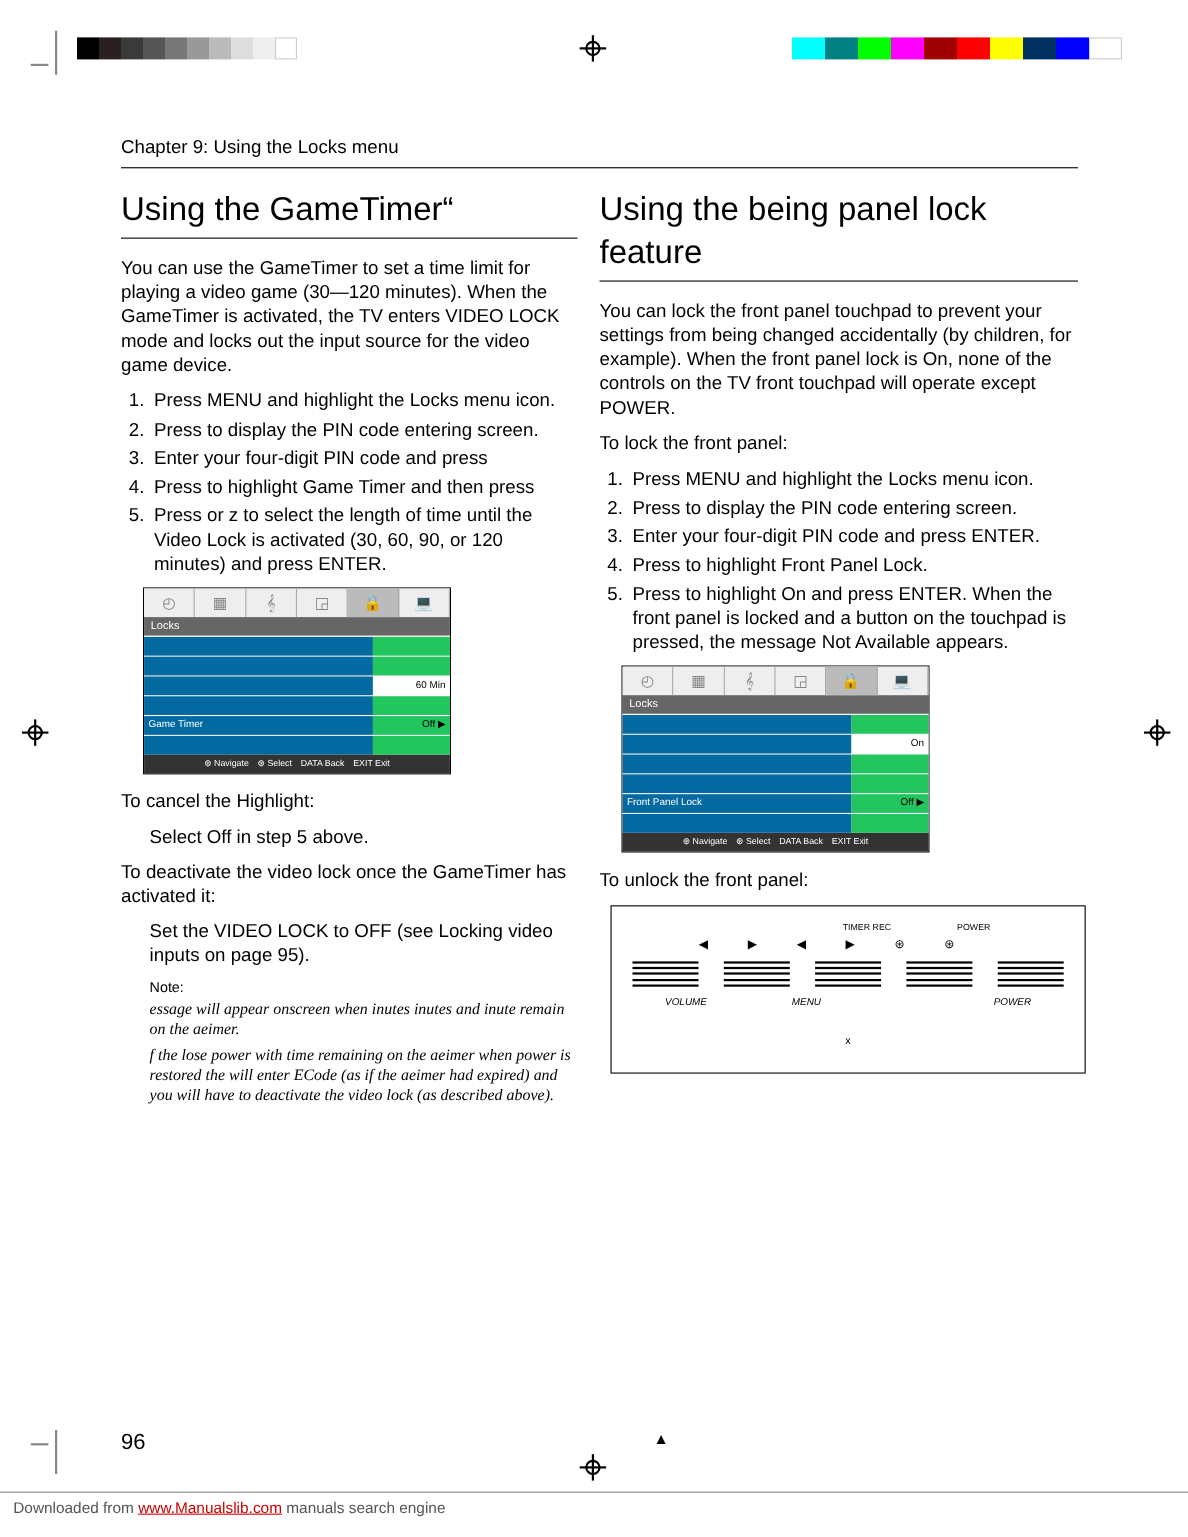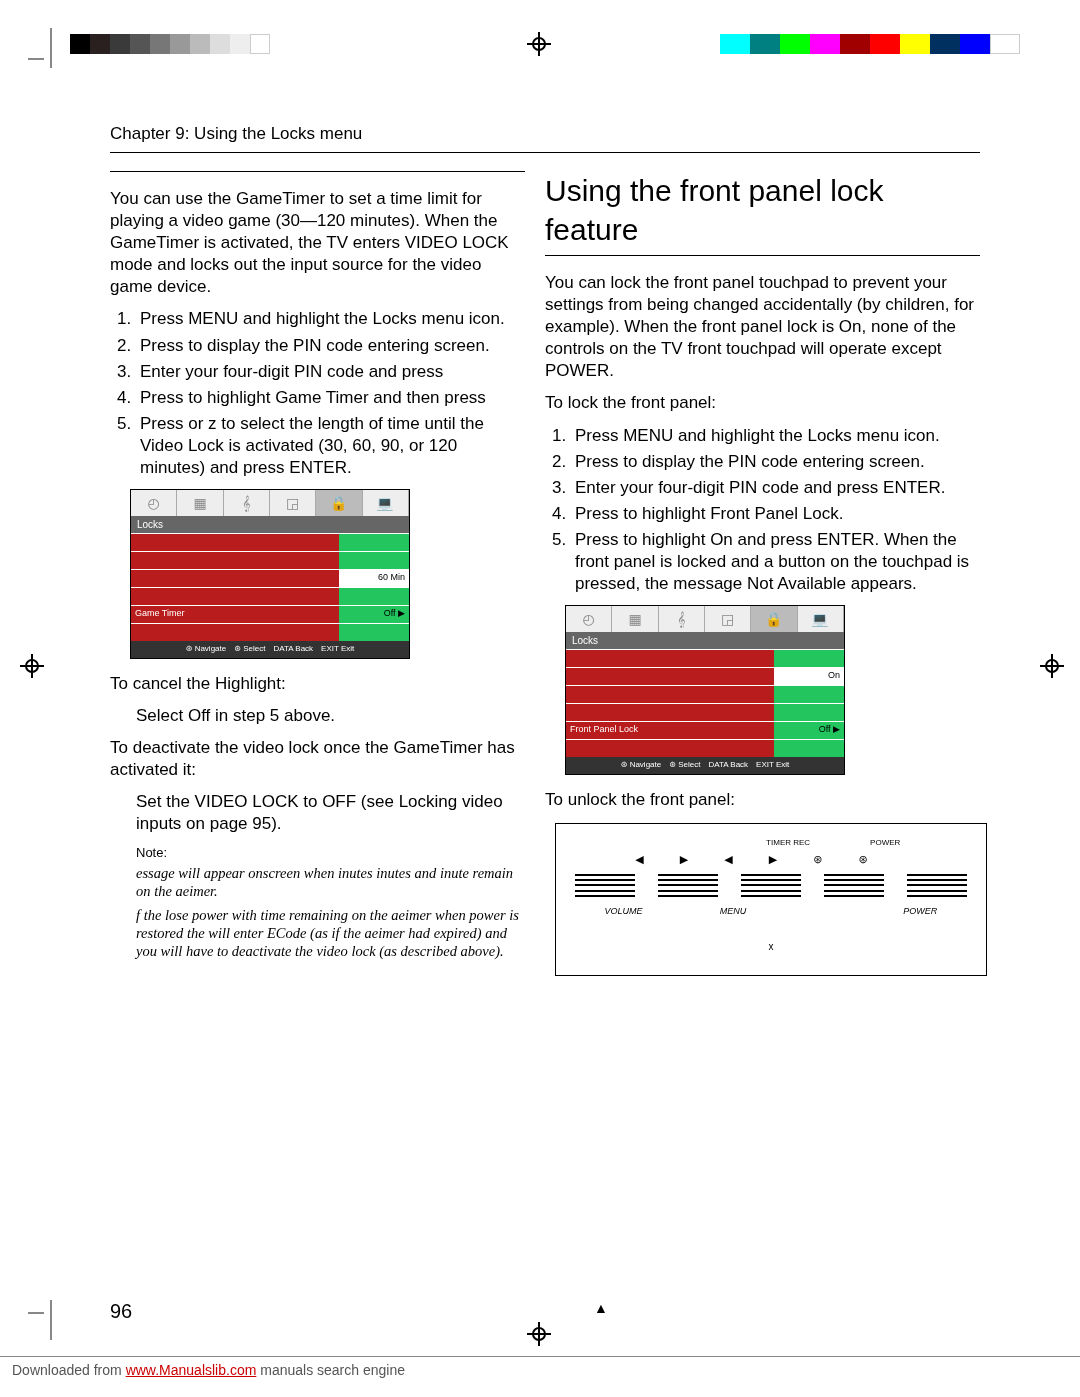--- a/index.html
+++ b/index.html
@@ -31,21 +31,21 @@
   .col ol { list-style: decimal; padding-left: 26px; margin-bottom: 10px; }
   .col ol li { margin-bottom: 4px; padding-left: 4px; }
 
   
   .osd { width: 280px; margin: 10px 0 14px 20px; border: 1.5px solid #000; background: #fff; }
   .osd-tabs { display: flex; background: #eee; }
   .osd-tabs div { flex: 1; height: 26px; border-right: 1px solid #aaa; display: flex; align-items: center; justify-content: center; font-size: 14px; color: #888; }
   .osd-head { background: #666; color: #fff; font-size: 10px; padding: 2px 6px; }
   .osd-body { background: #ddd; }
   .osd-row { height: 18px; border-top: 1px solid #fff; display: flex; font-size: 9px; }
-  .osd-row .left { flex: 1; background: #b91c1c; color: #fff; padding: 2px 4px; }
+  .osd-row .left { flex: 1; background: #0369a1; color: #fff; padding: 2px 4px; }
   .osd-row .right { width: 70px; background: #22c55e; padding: 2px 4px; text-align: right; }
   .osd-row.active .right { background: #fff; }
   .osd-foot { background: #333; color: #fff; font-size: 8px; padding: 3px 6px; display: flex; gap: 8px; justify-content: center; }
   .osd-foot span { font-size: 8px; }
 
   .note-h { font-size: 13px; margin-bottom: 2px; }
   .note-body { font-style: italic; font-family: Georgia, 'Times New Roman', serif; font-size: 14.5px; line-height: 1.25; padding-left: 26px; }
   .note-body p { margin-bottom: 6px; }
 
   
@@ -112,20 +112,21 @@
 <div class="crop-mark" style="top:1300px;left:50px;width:2px;height:40px"></div>
 <div class="crop-mark" style="top:1312px;left:28px;width:16px;height:2px"></div>
 
 <div class="page">
   <div class="chapter">Chapter 9: Using the Locks menu</div>
   <hr class="rule">
 
   <div class="cols">
 
     <div class="col">
+      <h2>Using the GameTimer“</h2>
       <div class="underline"></div>
       <p>You can use the GameTimer to set a time limit for playing a video game (30—120 minutes). When the GameTimer is activated, the TV enters VIDEO LOCK mode and locks out the input source for the video game device.</p>
       <ol>
         <li>Press MENU and highlight the Locks menu icon.</li>
         <li>Press  to display the PIN code entering screen.</li>
         <li>Enter your four-digit PIN code and press</li>
         <li>Press  to highlight Game Timer and then press</li>
         <li>Press  or z  to select the length of time until the Video Lock is activated (30, 60, 90, or 120 minutes) and press ENTER.</li>
       </ol>
 
@@ -179,21 +180,21 @@
       <p style="padding-left:26px">Set the VIDEO LOCK to OFF (see  Locking video inputs  on page 95).</p>
 
       <div class="note-h" style="padding-left:26px">Note:</div>
       <div class="note-body">
         <p>essage will appear onscreen when  inutes  inutes and  inute remain on the aeimer.</p>
         <p>f the  lose power with time remaining on the aeimer when power is restored the  will enter  ECode (as if the aeimer had expired) and you will have to deactivate the video lock (as described above).</p>
       </div>
     </div>
 
     <div class="col">
-      <h2>Using the front panel lock feature</h2>
+      <h2>Using the being panel lock feature</h2>
       <div class="underline"></div>
       <p>You can lock the front panel touchpad to prevent your settings from being changed accidentally (by children, for example). When the front panel lock is On, none of the controls on the TV front touchpad will operate except POWER.</p>
       <p>To lock the front panel:</p>
       <ol>
         <li>Press MENU and highlight the Locks menu icon.</li>
         <li>Press  to display the PIN code entering screen.</li>
         <li>Enter your four-digit PIN code and press ENTER.</li>
         <li>Press  to highlight Front Panel Lock.</li>
         <li>Press  to highlight On and press ENTER. When the front panel is locked and a button on the touchpad is pressed, the message  Not Available  appears.</li>
       </ol>

